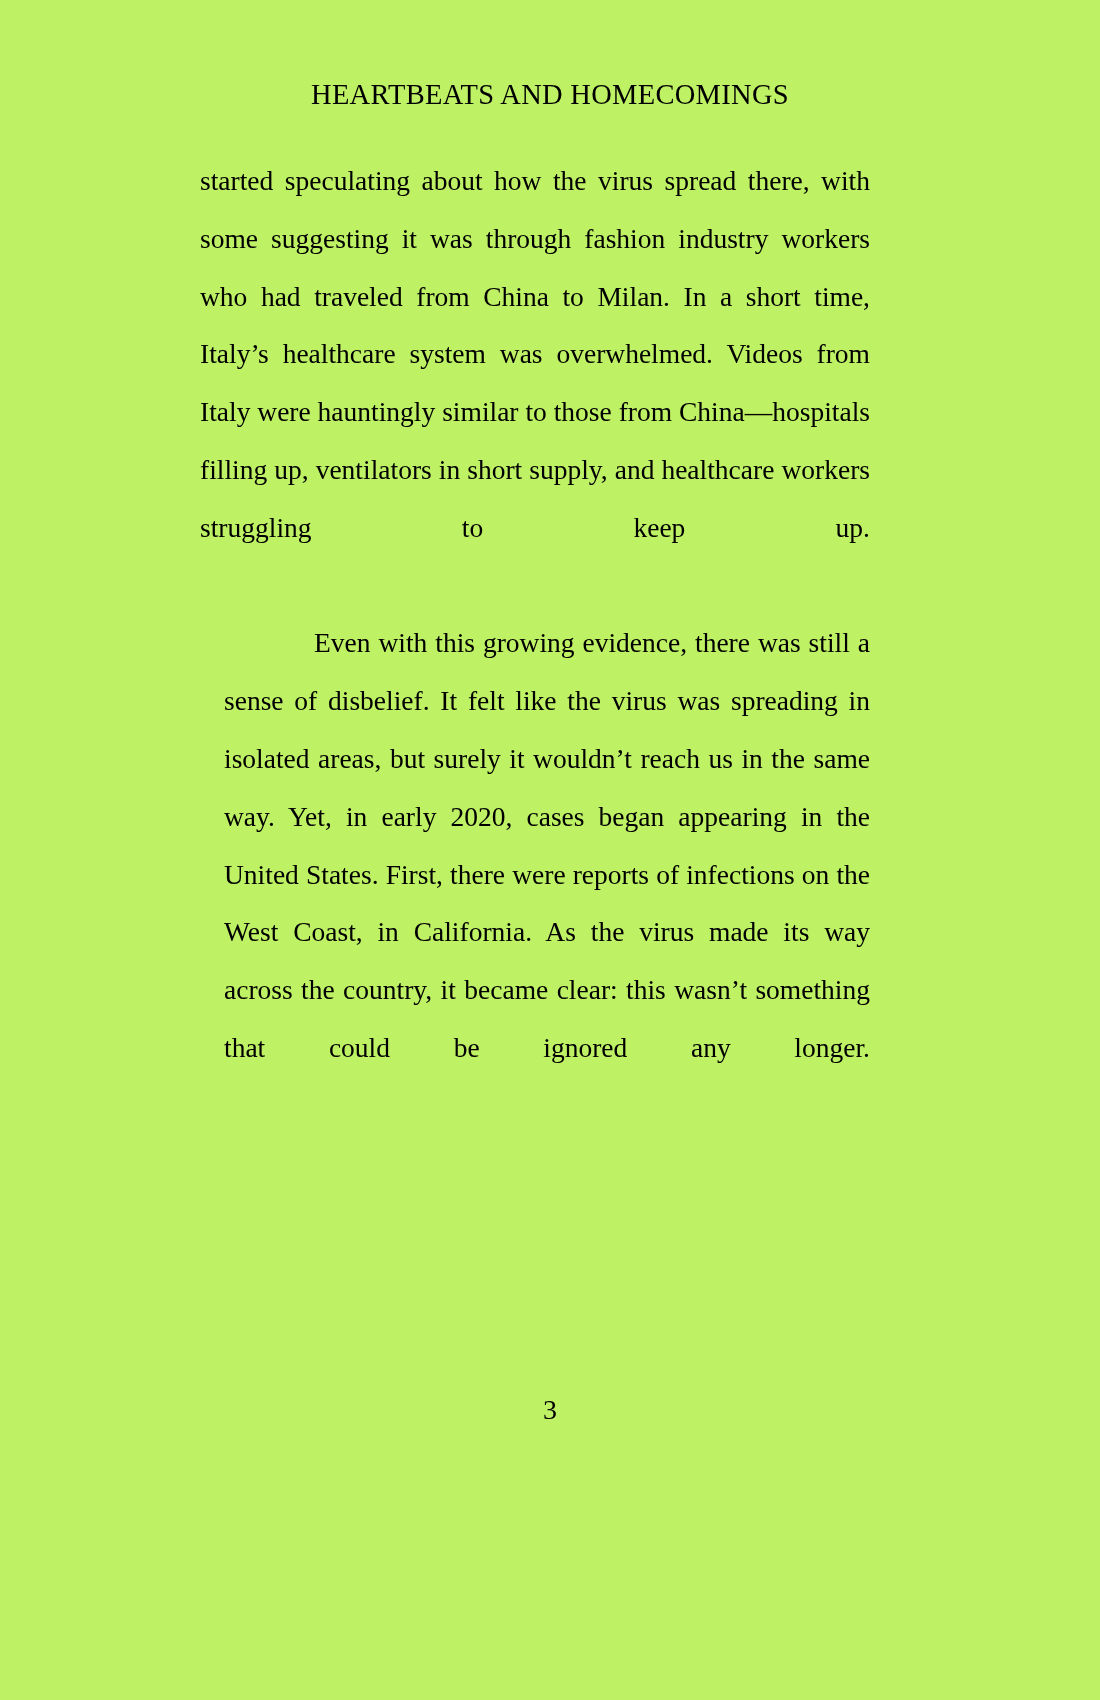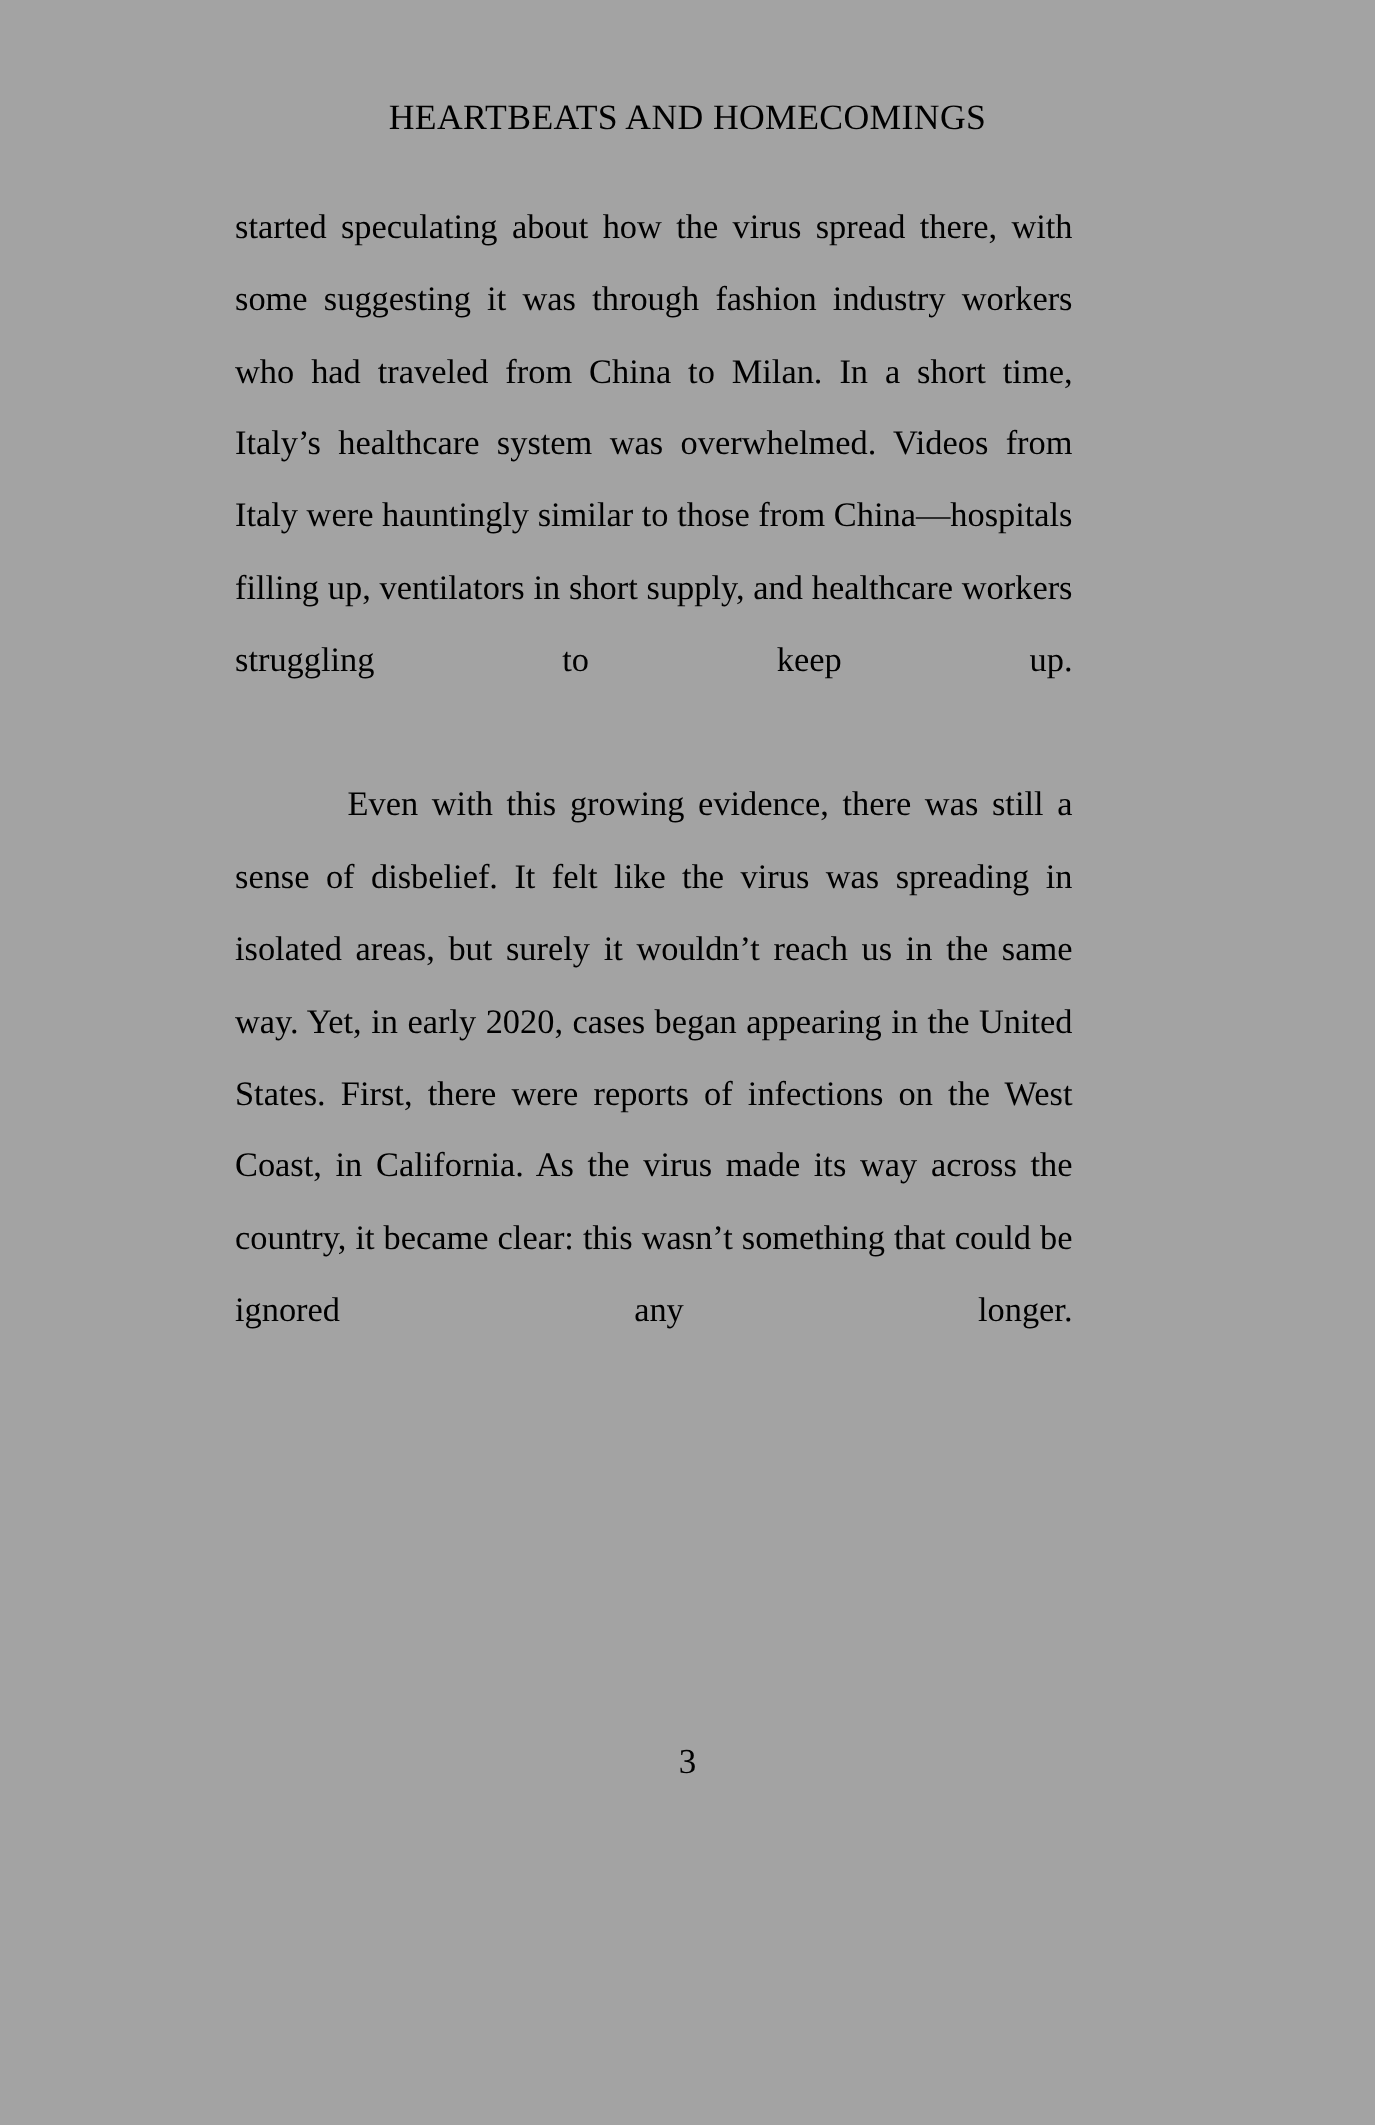--- a/index.html
+++ b/index.html
@@ -5,21 +5,21 @@
   html, body {
     margin: 0;
     padding: 0;
     background: #ffffff;
   }
 
   .page {
     position: relative;
     width: 1100px;
     height: 1700px;
-    background: #a3a3a3;
+    background: #bef264;
     overflow: hidden;
     font-family: "Liberation Serif", "DejaVu Serif", serif;
     color: #000000;
     -webkit-font-smoothing: antialiased;
   }
 
   
   .running-header {
     position: absolute;
     top: 78px;
@@ -30,21 +30,21 @@
     line-height: 1.2;
     letter-spacing: 0.3px;
     font-weight: 400;
     white-space: nowrap;
   }
 
   
   .body-block {
     position: absolute;
     top: 152px;
-    left: 188px;
+    left: 200px;
     width: 670px;
   }
 
   .para {
     margin: 0;
     font-size: 27.5px;
     line-height: 57.8px;
     text-align: justify;
     text-justify: inter-word;
     -webkit-hyphens: none;
@@ -54,20 +54,21 @@
 
   
   .para:after {
     content: "";
     display: inline-block;
     width: 100%;
   }
 
   .para.indented {
     text-indent: 90px;
+    margin-left: 24px;
   }
 
   .para + .para {
     margin-top: 0;
   }
 
   
   .folio {
     position: absolute;
     top: 1393px;

